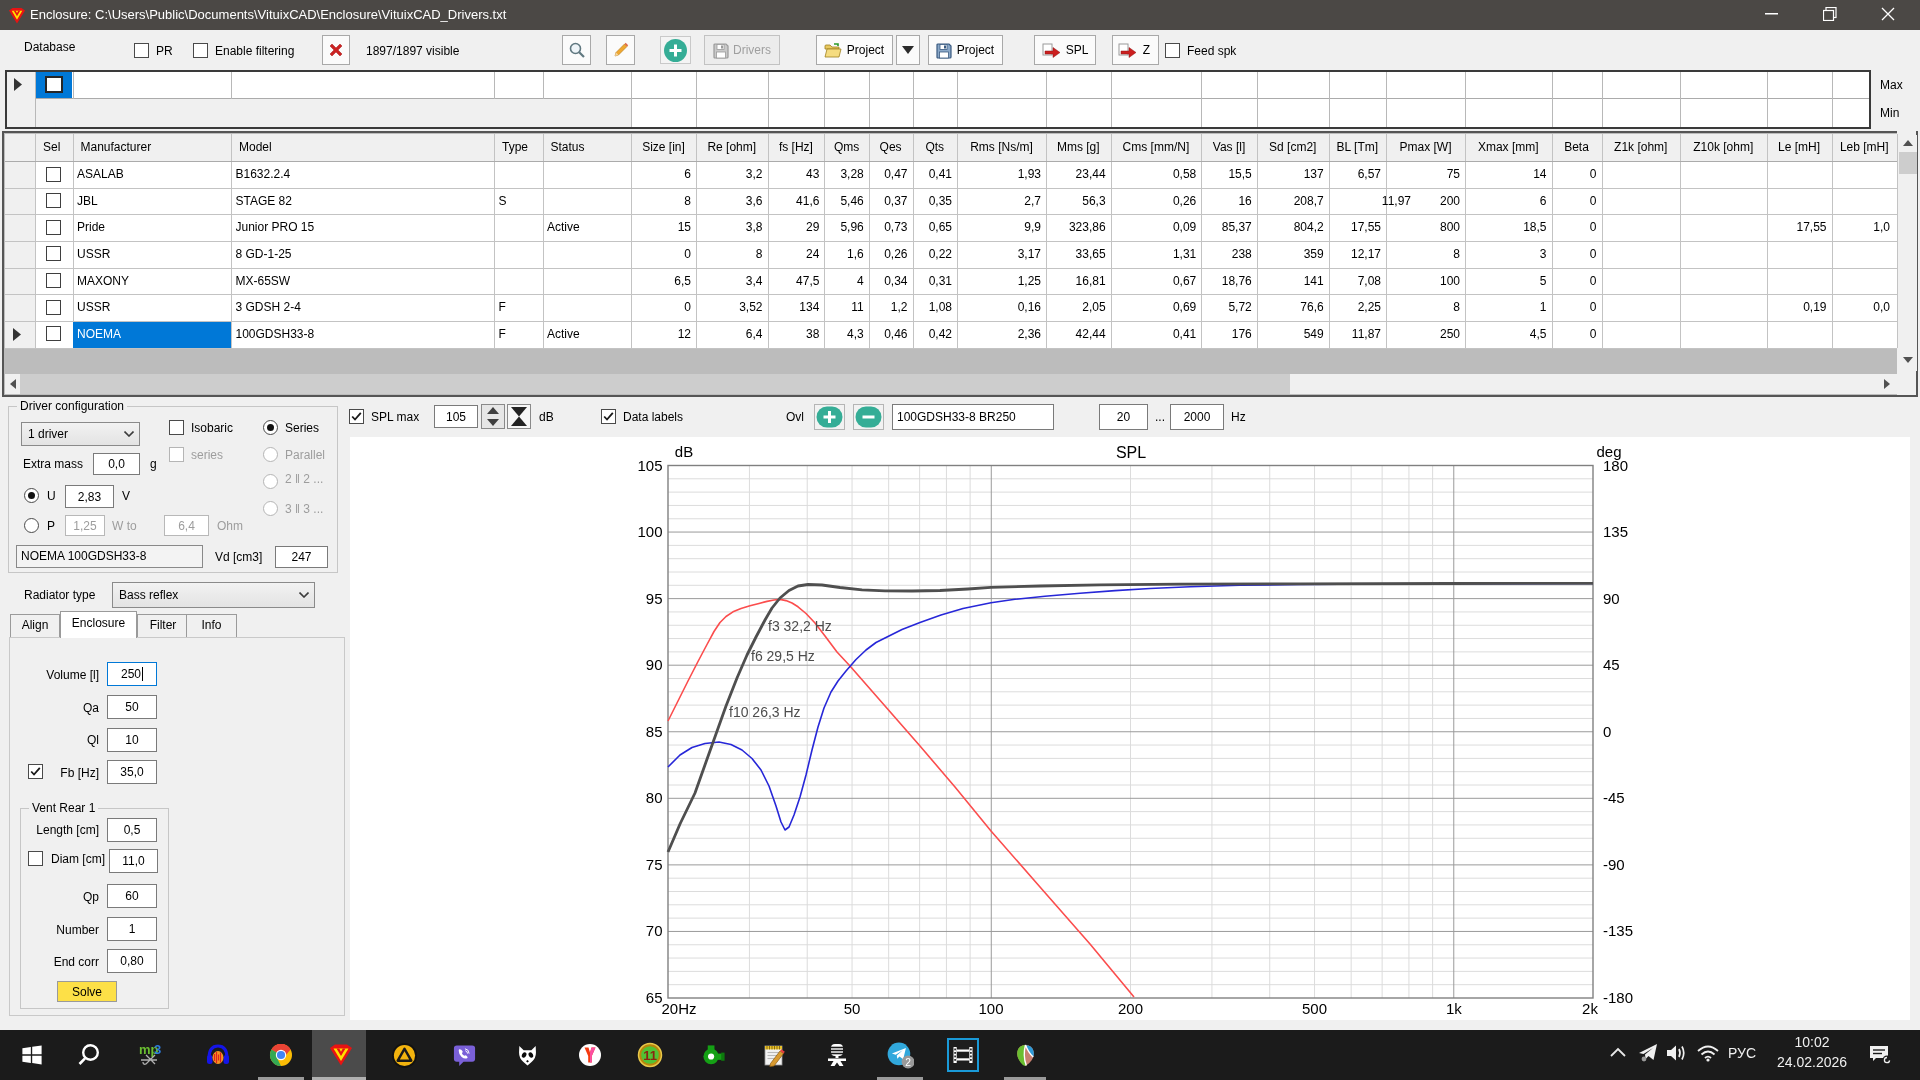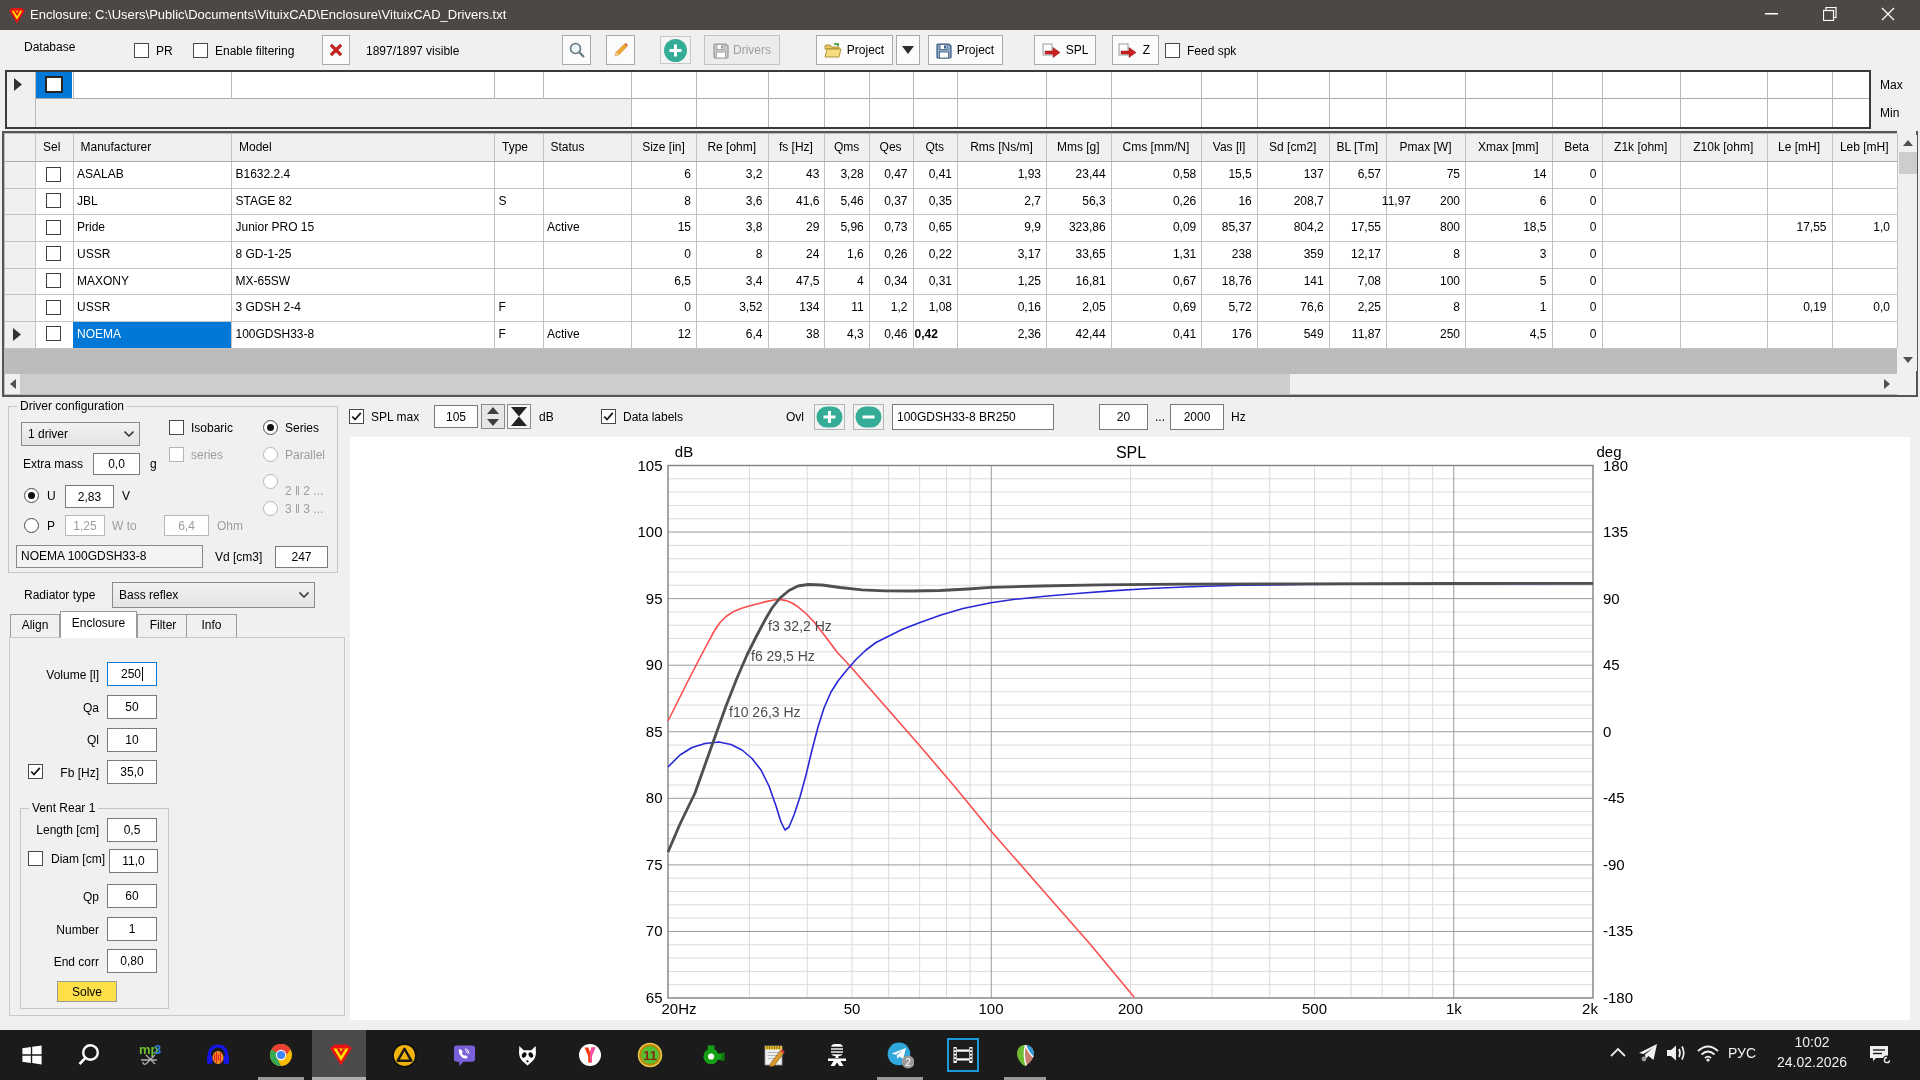--- a/index.html
+++ b/index.html
@@ -326,21 +326,21 @@
 <div class="cb" style="left:46px;top:326.4px;width:15px;height:15px;border:1.5px solid #3f3f3f;background:#fff;"></div>
 <div class="tc" style="left:77.0px;top:320.9px;width:152.5px;height:26.65px;line-height:26.65px;">NOEMA</div>
 <div class="tc" style="left:235.5px;top:320.9px;width:257px;height:26.65px;line-height:26.65px;">100GDSH33-8</div>
 <div class="tc" style="left:498.5px;top:320.9px;width:42.5px;height:26.65px;line-height:26.65px;">F</div>
 <div class="tc" style="left:547.0px;top:320.9px;width:82.5px;height:26.65px;line-height:26.65px;">Active</div>
 <div class="tc" style="left:633px;top:320.9px;width:58px;height:26.65px;line-height:26.65px;text-align:right;">12</div>
 <div class="tc" style="left:698px;top:320.9px;width:64.5px;height:26.65px;line-height:26.65px;text-align:right;">6,4</div>
 <div class="tc" style="left:769.5px;top:320.9px;width:49.89999999999998px;height:26.65px;line-height:26.65px;text-align:right;">38</div>
 <div class="tc" style="left:826.4px;top:320.9px;width:37.35000000000002px;height:26.65px;line-height:26.65px;text-align:right;">4,3</div>
 <div class="tc" style="left:870.75px;top:320.9px;width:36.75px;height:26.65px;line-height:26.65px;text-align:right;">0,46</div>
-<div class="tc" style="left:914.5px;top:320.9px;width:37.5px;height:26.65px;line-height:26.65px;text-align:left;font-weight:bold;">0,42</div>
+<div class="tc" style="left:914.5px;top:320.9px;width:37.5px;height:26.65px;line-height:26.65px;text-align:right;">0,42</div>
 <div class="tc" style="left:959px;top:320.9px;width:82px;height:26.65px;line-height:26.65px;text-align:right;">2,36</div>
 <div class="tc" style="left:1048px;top:320.9px;width:57.59999999999991px;height:26.65px;line-height:26.65px;text-align:right;">42,44</div>
 <div class="tc" style="left:1112.6px;top:320.9px;width:83.70000000000005px;height:26.65px;line-height:26.65px;text-align:right;">0,41</div>
 <div class="tc" style="left:1203.3px;top:320.9px;width:48.5px;height:26.65px;line-height:26.65px;text-align:right;">176</div>
 <div class="tc" style="left:1258.8px;top:320.9px;width:64.90000000000009px;height:26.65px;line-height:26.65px;text-align:right;">549</div>
 <div class="tc" style="left:1330.7px;top:320.9px;width:50.299999999999955px;height:26.65px;line-height:26.65px;text-align:right;">11,87</div>
 <div class="tc" style="left:1388px;top:320.9px;width:72px;height:26.65px;line-height:26.65px;text-align:right;">250</div>
 <div class="tc" style="left:1467px;top:320.9px;width:79.5px;height:26.65px;line-height:26.65px;text-align:right;">4,5</div>
 <div class="tc" style="left:1553.5px;top:320.9px;width:43.0px;height:26.65px;line-height:26.65px;text-align:right;">0</div>
 <div class="abs" style="left:73.0px;top:321.9px;width:158.0px;height:25.65px;background:#0078d7;"></div>
@@ -376,21 +376,21 @@
 <div class="lbl" style="left:191px;top:421px;">Isobaric</div>
 <div class="abs" style="left:263px;top:420px;width:15px;height:15px;border:1px solid #4a4a4a;border-radius:50%;background:#fff;">
       <div style="position:absolute;left:3px;top:3px;width:7px;height:7px;border-radius:50%;background:#111;"></div>
     </div>
 <div class="lbl" style="left:285px;top:421px;">Series</div>
 <div class="cb" style="left:169px;top:447px;width:15px;height:15px;border:1px solid #b5b5b5;background:#fff;"></div>
 <div class="glbl" style="left:191px;top:448px;">series</div>
 <div class="abs" style="left:263px;top:447px;width:15px;height:15px;border:1px solid #b5b5b5;border-radius:50%;background:#fff;"></div>
 <div class="glbl" style="left:285px;top:448px;">Parallel</div>
 <div class="abs" style="left:263px;top:474px;width:15px;height:15px;border:1px solid #b5b5b5;border-radius:50%;background:#fff;"></div>
-<div class="glbl" style="left:285px;top:484px;">2 ‖ 2 ...</div>
+<div class="glbl" style="left:285px;top:472px;">2 ‖ 2 ...</div>
 <div class="abs" style="left:263px;top:501px;width:15px;height:15px;border:1px solid #b5b5b5;border-radius:50%;background:#fff;"></div>
 <div class="glbl" style="left:285px;top:502px;">3 ‖ 3 ...</div>
 <div class="lbl" style="left:23px;top:457px;">Extra mass</div>
 <div class="inp" style="left:93px;top:453px;width:47px;height:22px;color:#000;border-color:#7a7a7a;justify-content:center;">0,0</div>
 <div class="lbl" style="left:150px;top:457px;">g</div>
 <div class="abs" style="left:24px;top:488px;width:15px;height:15px;border:1px solid #4a4a4a;border-radius:50%;background:#fff;">
       <div style="position:absolute;left:3px;top:3px;width:7px;height:7px;border-radius:50%;background:#111;"></div>
     </div>
 <div class="lbl" style="left:47px;top:489px;">U</div>
 <div class="inp" style="left:65px;top:485px;width:49px;height:23px;color:#000;border-color:#7a7a7a;justify-content:center;">2,83</div>

